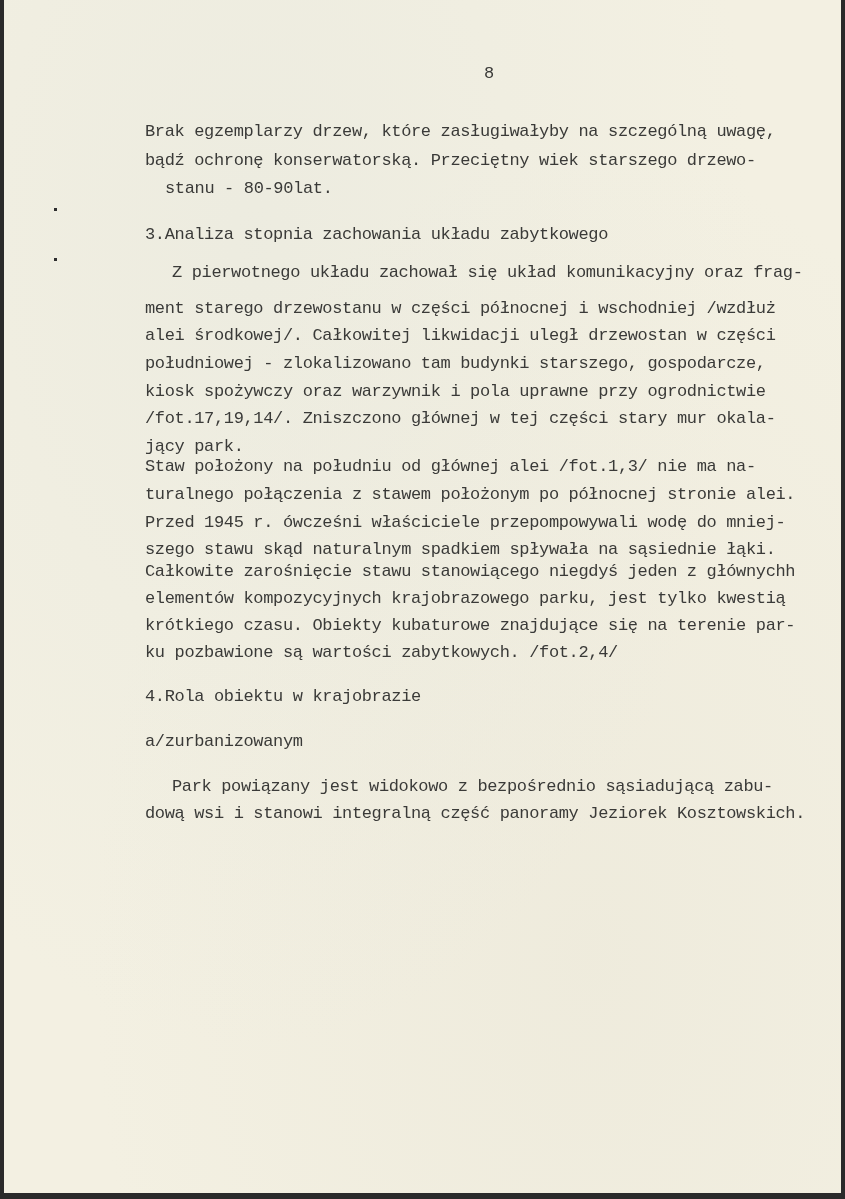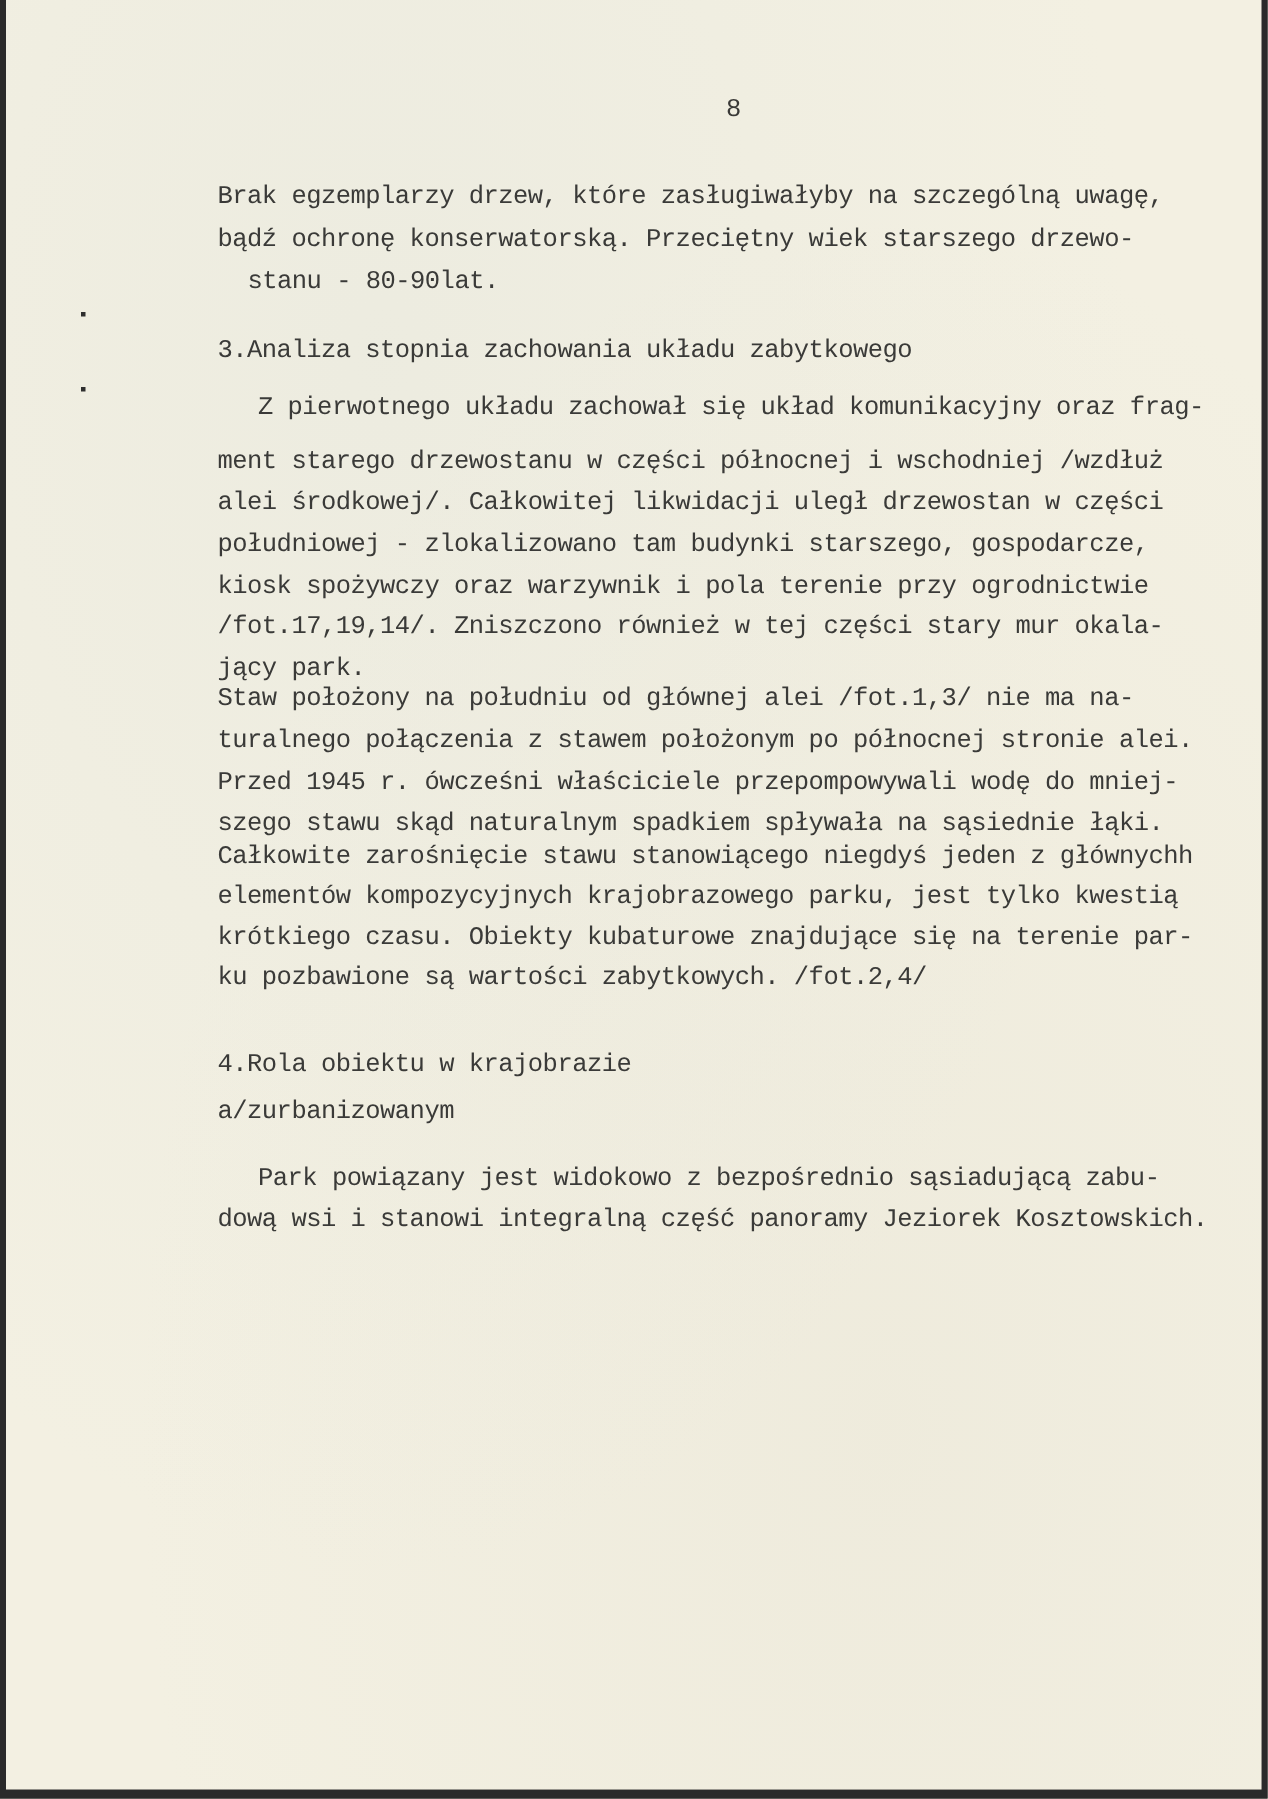--- a/index.html
+++ b/index.html
@@ -59,29 +59,29 @@
 
   <div id="text-layer">
       <div class="typed" style="left: 141px; top: 123px;">Brak egzemplarzy drzew, które zasługiwałyby na szczególną uwagę,</div>
       <div class="typed" style="left: 141px; top: 152px;">bądź ochronę konserwatorską. Przeciętny wiek starszego drzewo-</div>
       <div class="typed" style="left: 141px; top: 180px; margin-left: 20px;">stanu - 80-90lat.</div>
       <div class="typed" style="left: 141px; top: 226px;">3.Analiza stopnia zachowania układu zabytkowego</div>
       <div class="typed" style="left: 168px; top: 264px;">Z pierwotnego układu zachował się układ komunikacyjny oraz frag-</div>
       <div class="typed" style="left: 141px; top: 300px;">ment starego drzewostanu w części północnej i wschodniej /wzdłuż</div>
       <div class="typed" style="left: 141px; top: 327px;">alei środkowej/. Całkowitej likwidacji uległ drzewostan w części</div>
       <div class="typed" style="left: 141px; top: 355px;">południowej - zlokalizowano tam budynki starszego, gospodarcze,</div>
-      <div class="typed" style="left: 141px; top: 383px;">kiosk spożywczy oraz warzywnik i pola terenie przy ogrodnictwie</div>
-      <div class="typed" style="left: 141px; top: 410px;">/fot.17,19,14/. Zniszczono również w tej części stary mur okala-</div>
+      <div class="typed" style="left: 141px; top: 383px;">kiosk spożywczy oraz warzywnik i pola uprawne przy ogrodnictwie</div>
+      <div class="typed" style="left: 141px; top: 410px;">/fot.17,19,14/. Zniszczono głównej w tej części stary mur okala-</div>
       <div class="typed" style="left: 141px; top: 438px;">jący park.</div>
       <div class="typed" style="left: 141px; top: 458px;">Staw położony na południu od głównej alei /fot.1,3/ nie ma na-</div>
       <div class="typed" style="left: 141px; top: 486px;">turalnego połączenia z stawem położonym po północnej stronie alei.</div>
       <div class="typed" style="left: 141px; top: 514px;">Przed 1945 r. ówcześni właściciele przepompowywali wodę do mniej-</div>
       <div class="typed" style="left: 141px; top: 541px;">szego stawu skąd naturalnym spadkiem spływała na sąsiednie łąki.</div>
       <div class="typed" style="left: 141px; top: 563px;">Całkowite zarośnięcie stawu stanowiącego niegdyś jeden z głównychh</div>
       <div class="typed" style="left: 141px; top: 590px;">elementów kompozycyjnych krajobrazowego parku, jest tylko kwestią</div>
       <div class="typed" style="left: 141px; top: 617px;">krótkiego czasu. Obiekty kubaturowe znajdujące się na terenie par-</div>
       <div class="typed" style="left: 141px; top: 644px;">ku pozbawione są wartości zabytkowych. /fot.2,4/</div>
-      <div class="typed" style="left: 141px; top: 688px; margin-top: 14px;">4.Rola obiektu w krajobrazie</div>
+      <div class="typed" style="left: 141px; top: 688px;">4.Rola obiektu w krajobrazie</div>
       <div class="typed" style="left: 141px; top: 733px;">a/zurbanizowanym</div>
       <div class="typed" style="left: 168px; top: 778px;">Park powiązany jest widokowo z bezpośrednio sąsiadującą zabu-</div>
       <div class="typed" style="left: 141px; top: 805px;">dową wsi i stanowi integralną część panoramy Jeziorek Kosztowskich.</div>
     </div>
 </div>
 
 </body></html>

